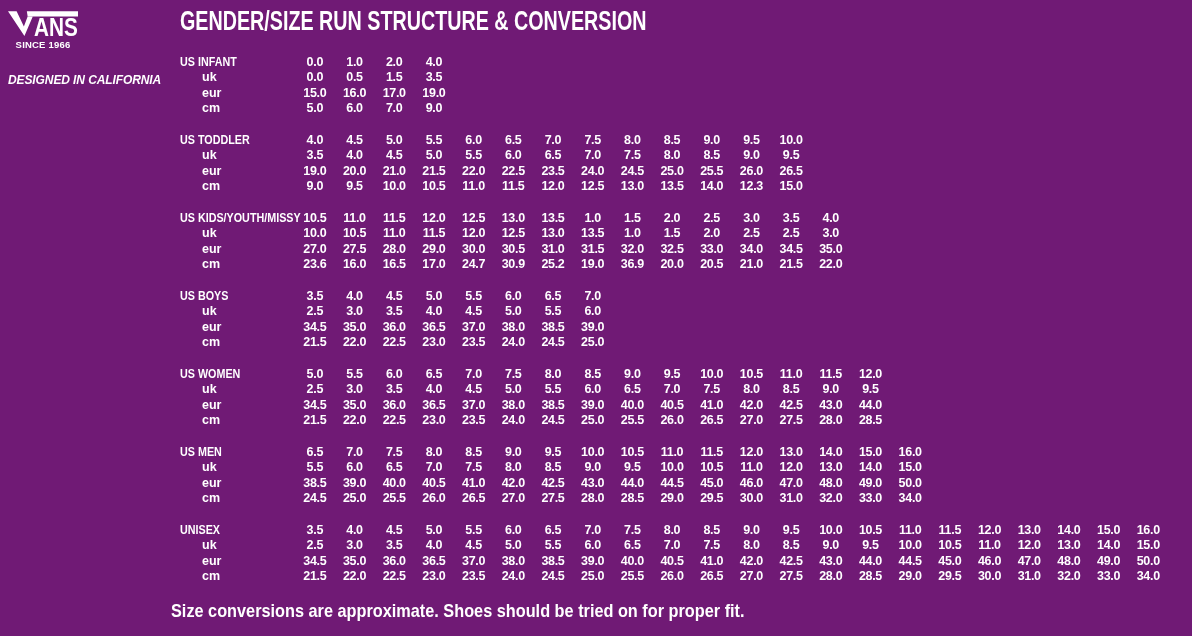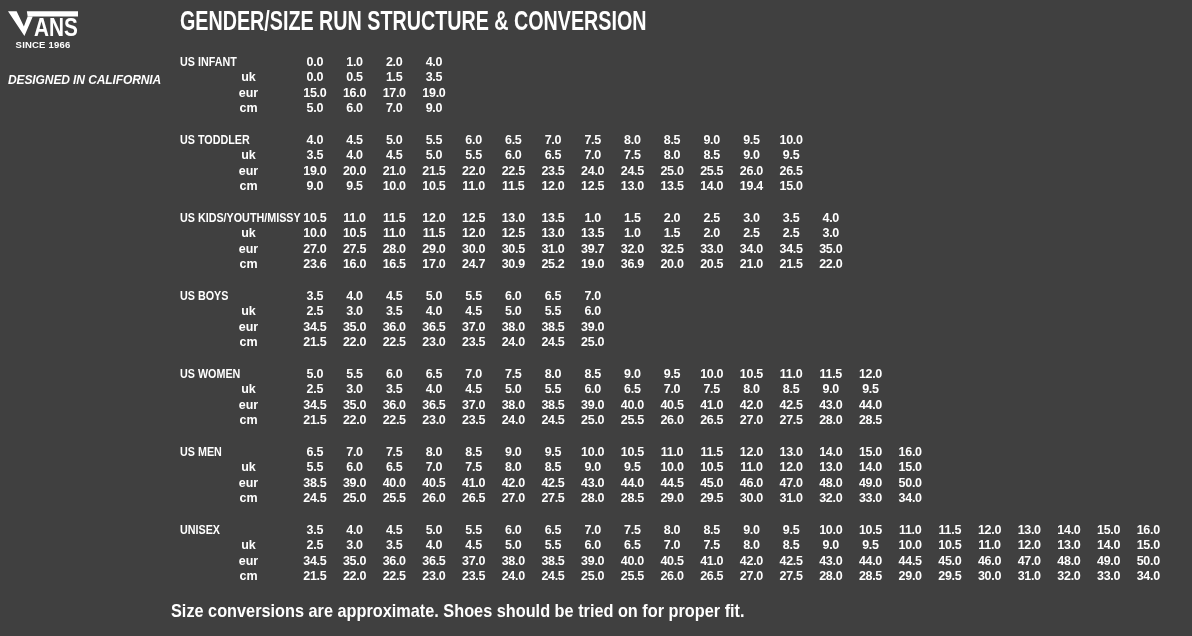--- a/index.html
+++ b/index.html
@@ -1,34 +1,34 @@
 <!DOCTYPE html>
 <html><head>
 <meta charset="utf-8">
 <style>
   html,body { margin:0; padding:0; background:#1e1c1d; }
   .canvas {
     position:relative; width:1192px; height:636px; overflow:hidden;
-    background:#404040; color:#ffffff;
+    background:#701a75; color:#ffffff;
     font-family:"Liberation Sans", sans-serif; font-weight:bold;
   }
   .logo-svg { position:absolute; left:8px; top:9px; width:70px; height:27px; }
   .since { position:absolute; left:6px; top:39px; width:74px; text-align:center;
            font-size:9.5px; letter-spacing:0.2px; white-space:nowrap; }
   .designed { position:absolute; left:8px; top:73px; font-size:12px;
               letter-spacing:-0.1px; white-space:nowrap;font-style:italic; }
   .title { position:absolute; left:180px; top:6px; font-size:27px;
            transform:scaleX(0.73); transform-origin:0 0; white-space:nowrap; }
   .size-table { position:absolute; left:180px; top:54px; }
   .section { margin-bottom:16px; }
   .trow { display:flex; height:15.5px; align-items:center; }
   .row-label { width:115px; flex:none; font-size:12.5px; box-sizing:border-box; }
   .section-name-inner { display:inline-block; transform:scaleX(0.86);
                         transform-origin:0 50%; white-space:nowrap; }
-  .sub { text-align:center; padding-left:22px; }
+  .sub { padding-left:22px; }
   .cell { width:39.7px; flex:none; text-align:center; font-size:12.5px;
           letter-spacing:-0.3px; }
   .footer { position:absolute; left:171px; top:600px; font-size:18.5px;
             transform:scaleX(0.88); transform-origin:0 0; white-space:nowrap; }
 </style>
 </head>
 <body>
 
 <div class="canvas">
 
@@ -130,21 +130,21 @@
           <span class="cell">9.5</span>
           <span class="cell">10.0</span>
           <span class="cell">10.5</span>
           <span class="cell">11.0</span>
           <span class="cell">11.5</span>
           <span class="cell">12.0</span>
           <span class="cell">12.5</span>
           <span class="cell">13.0</span>
           <span class="cell">13.5</span>
           <span class="cell">14.0</span>
-          <span class="cell">19.4</span>
+          <span class="cell">12.3</span>
           <span class="cell">15.0</span>
         </div>
       </div>
       <div class="section">
         <div class="trow">
           <span class="row-label section-name"><span class="section-name-inner">US KIDS/YOUTH/MISSY</span></span>
           <span class="cell">10.5</span>
           <span class="cell">11.0</span>
           <span class="cell">11.5</span>
           <span class="cell">12.0</span>
@@ -178,21 +178,21 @@
         </div>
         <div class="trow">
           <span class="row-label sub">eur</span>
           <span class="cell">27.0</span>
           <span class="cell">27.5</span>
           <span class="cell">28.0</span>
           <span class="cell">29.0</span>
           <span class="cell">30.0</span>
           <span class="cell">30.5</span>
           <span class="cell">31.0</span>
-          <span class="cell">39.7</span>
+          <span class="cell">31.5</span>
           <span class="cell">32.0</span>
           <span class="cell">32.5</span>
           <span class="cell">33.0</span>
           <span class="cell">34.0</span>
           <span class="cell">34.5</span>
           <span class="cell">35.0</span>
         </div>
         <div class="trow">
           <span class="row-label sub">cm</span>
           <span class="cell">23.6</span>

